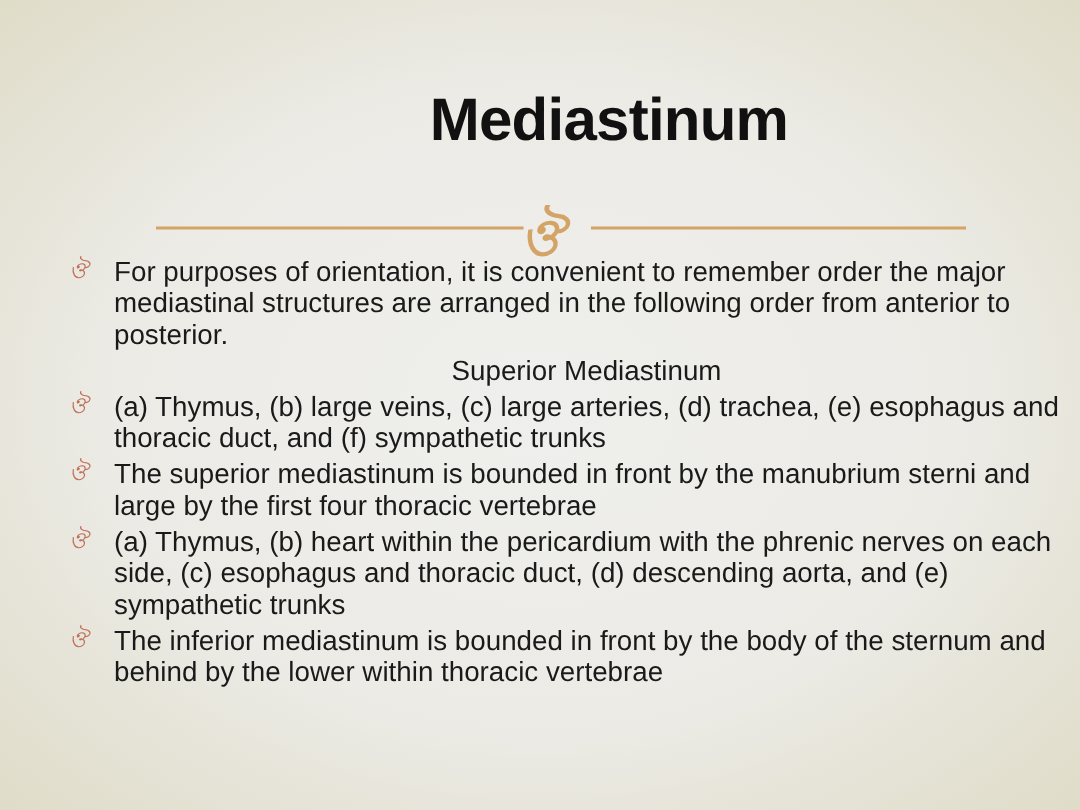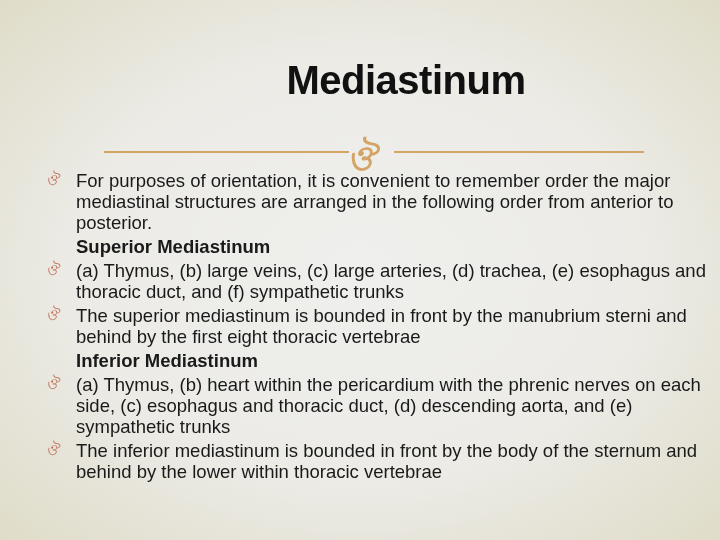--- a/index.html
+++ b/index.html
@@ -31,21 +31,21 @@
     .body {
       position: absolute; left: 30px; top: 170px; width: 660px;
       font-size: 18.5px; line-height: 21px; color: #1a1a1a;
     }
     .item { position: relative; padding-left: 30px; margin-bottom: 3px; }
     .bullet {
       position: absolute; left: 0; top: 0; color: #c0705a; font-size: 15px;
       font-family: "DejaVu Serif", serif; font-style: italic;
     }
     .subheading {
-      text-align: left; font-weight: bold; margin: 2px 0 3px 0; padding-left: 30px;
+      text-align: center; font-weight: normal; margin: 2px 0 3px 0; padding-left: 30px;
     }
   </style>
 </head>
 <body>
 
 <div class="slide">
   <div class="title">Mediastinum</div>
 
   <div class="divider">
     <div class="line-left"></div>
@@ -58,23 +58,22 @@
       <span class="bullet">ঔ</span>
       <span>For purposes of orientation, it is convenient to remember order the major mediastinal structures are arranged in the following order from anterior to posterior.</span>
     </div>
     <div class="subheading">Superior Mediastinum</div>
     <div class="item">
       <span class="bullet">ঔ</span>
       <span>(a) Thymus, (b) large veins, (c) large arteries, (d) trachea, (e) esophagus and thoracic duct, and (f) sympathetic trunks</span>
     </div>
     <div class="item">
       <span class="bullet">ঔ</span>
-      <span>The superior mediastinum is bounded in front by the manubrium sterni and behind by the first eight thoracic vertebrae</span>
+      <span>The superior mediastinum is bounded in front by the manubrium sterni and large by the first four thoracic vertebrae</span>
     </div>
-    <div class="subheading">Inferior Mediastinum</div>
     <div class="item">
       <span class="bullet">ঔ</span>
       <span>(a) Thymus, (b) heart within the pericardium with the phrenic nerves on each side, (c) esophagus and thoracic duct, (d) descending aorta, and (e) sympathetic trunks</span>
     </div>
     <div class="item">
       <span class="bullet">ঔ</span>
       <span>The inferior mediastinum is bounded in front by the body of the sternum and behind by the lower within thoracic vertebrae</span>
     </div>
   </div>
 </div>

